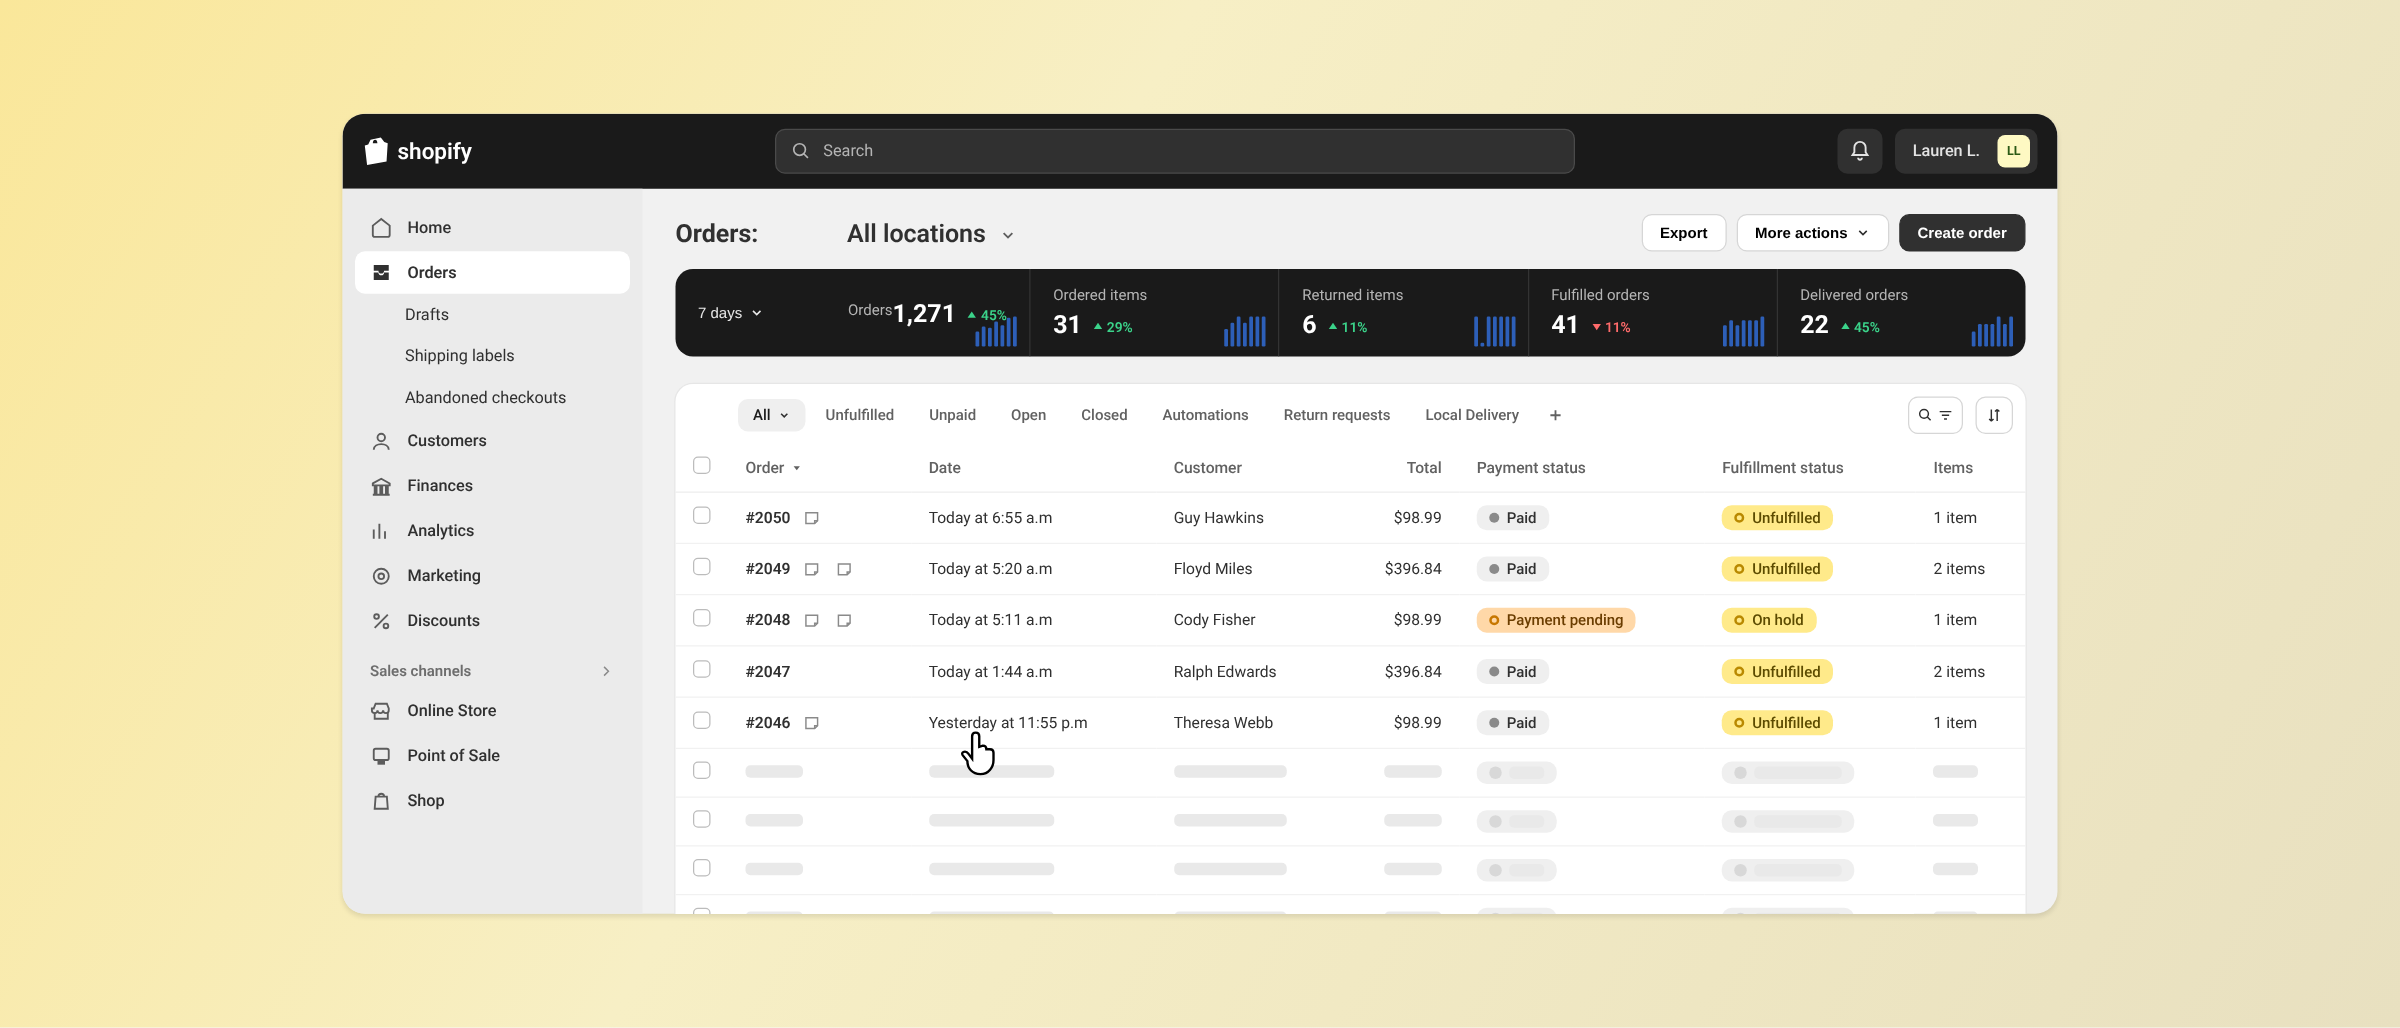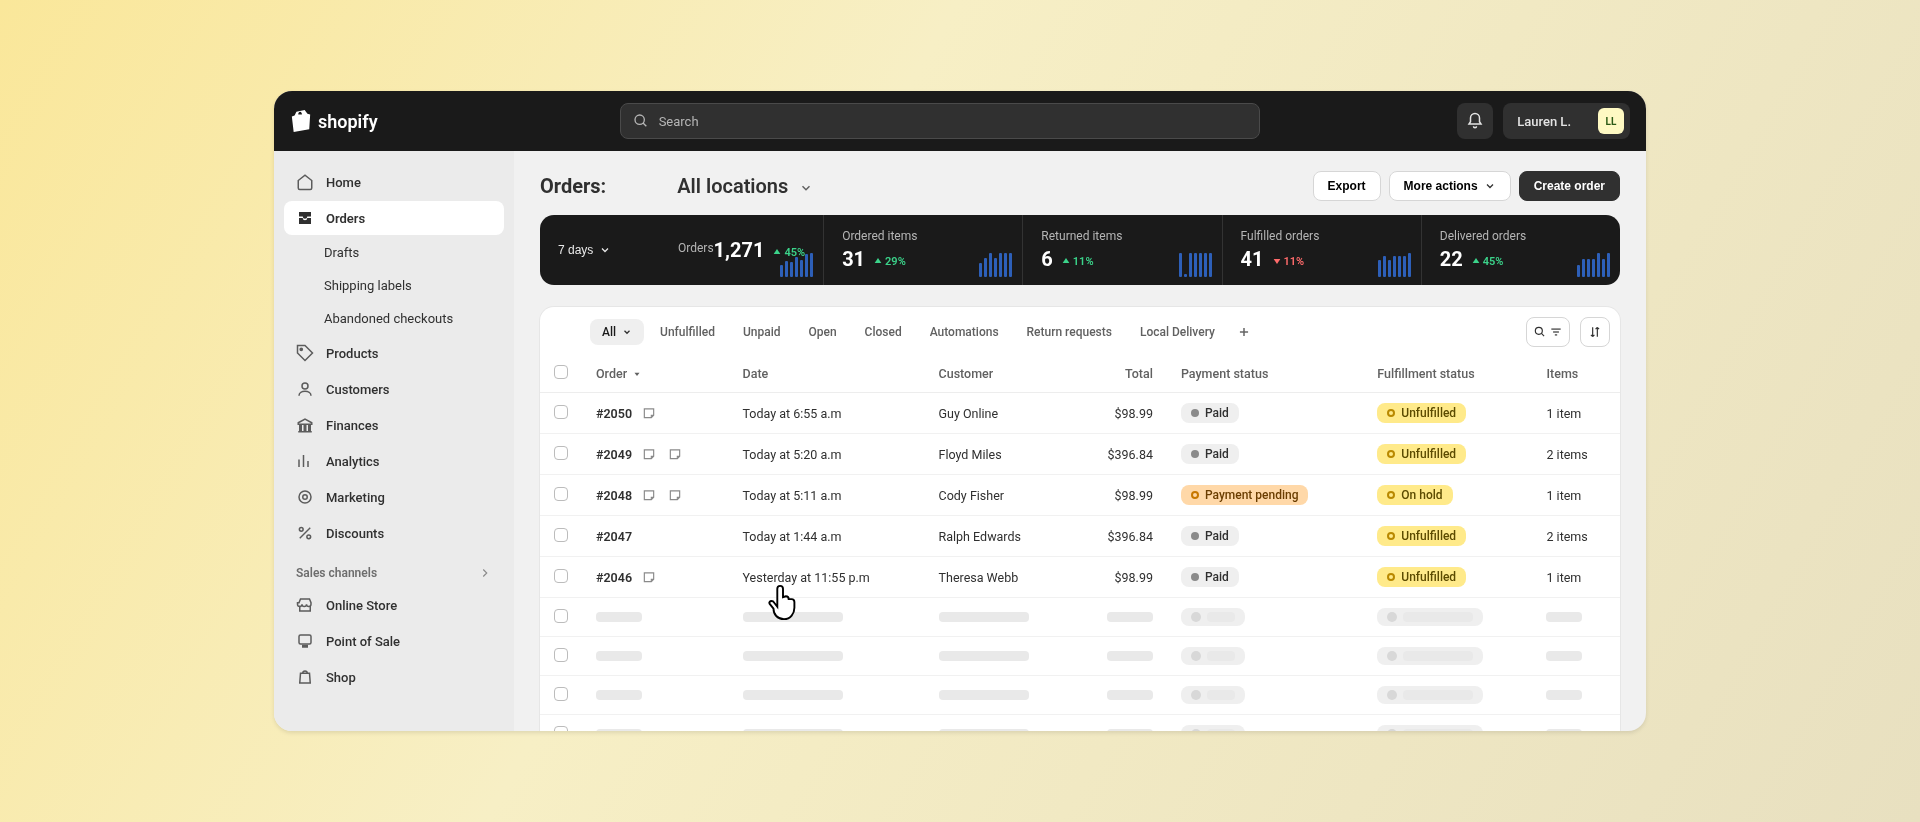--- a/index.html
+++ b/index.html
@@ -50,21 +50,21 @@
     padding:0 12px;
     gap:10px;
     color:#b5b5b5;
   }
   .search svg{stroke:#b5b5b5;}
   .topbar-right{ margin-left:auto; display:flex; align-items:center; gap:10px;}
   .icon-btn{
     width:36px;height:36px;border-radius:8px;background:#303030;display:flex;align-items:center;justify-content:center;
   }
   .user-chip{
-    background:#303030;border-radius:8px;height:36px;display:flex;align-items:center;padding:0 6px 0 14px;gap:27px;color:#e3e3e3;font-weight:500;
+    background:#303030;border-radius:8px;height:36px;display:flex;align-items:center;padding:0 6px 0 14px;gap:14px;color:#e3e3e3;font-weight:500;
   }
   .avatar{width:26px;height:26px;border-radius:6px;background:#fef9c3;color:#2b5a16;font-size:10px;font-weight:700;display:flex;align-items:center;justify-content:center;}
   
   .body{flex:1;display:flex;min-height:0;}
   .sidebar{
     width:240px;
     background:#ebebeb;
     padding:14px 10px;
     display:flex;flex-direction:column;gap:2px;
     font-size:13px;
@@ -190,27 +190,20 @@
       </div>
       <div class="nav-item sub">
           <span>Drafts</span>
         </div>
       <div class="nav-item sub">
           <span>Shipping labels</span>
         </div>
       <div class="nav-item sub">
           <span>Abandoned checkouts</span>
         </div>
-      <div class="nav-item">
-        <svg viewBox="0 0 24 24" fill="none" stroke="#5c5c5c" stroke-width="2">
-            <path d="M12 2l10 10-10 10L2 12V2h10z"></path>
-            <circle cx="7" cy="7" r="1.5" fill="#5c5c5c"></circle>
-          </svg>
-        <span>Products</span>
-      </div>
       <div class="nav-item">
         <svg viewBox="0 0 24 24" fill="none" stroke="#5c5c5c" stroke-width="2">
             <circle cx="12" cy="8" r="4"></circle>
             <path d="M4 21c0-4 4-6 8-6s8 2 8 6"></path>
           </svg>
         <span>Customers</span>
       </div>
       <div class="nav-item">
         <svg viewBox="0 0 24 24" fill="none" stroke="#5c5c5c" stroke-width="2">
             <path d="M3 9l9-5 9 5v2H3V9zm2 4h2v6H5v-6zm6 0h2v6h-2v-6zm6 0h2v6h-2v-6zM3 21h18"></path>
@@ -469,21 +462,21 @@
     <td><span class="chk"></span></td>
     <td>
                   <span class="order-id">#2050<span class="mini-icon">
                       <svg width="14" height="14" viewBox="0 0 24 24" fill="none" stroke="#8a8a8a" stroke-width="2">
                         <path d="M4 5h16v11l-4 4H4V5z"></path>
                         <path d="M16 20v-4h4"></path>
                       </svg>
                     </span></span>
                 </td>
     <td>Today at 6:55 a.m</td>
-    <td>Guy Online</td>
+    <td>Guy Hawkins</td>
     <td class="right">$98.99</td>
     <td><span class="pill gray"><span class="dot"></span>Paid</span></td>
     <td><span class="pill yellow"><span class="dot"></span>Unfulfilled</span></td>
     <td>1 item</td>
               </tr>
               <tr>
     <td><span class="chk"></span></td>
     <td>
                   <span class="order-id">#2049<span class="mini-icon">
                       <svg width="14" height="14" viewBox="0 0 24 24" fill="none" stroke="#8a8a8a" stroke-width="2">

